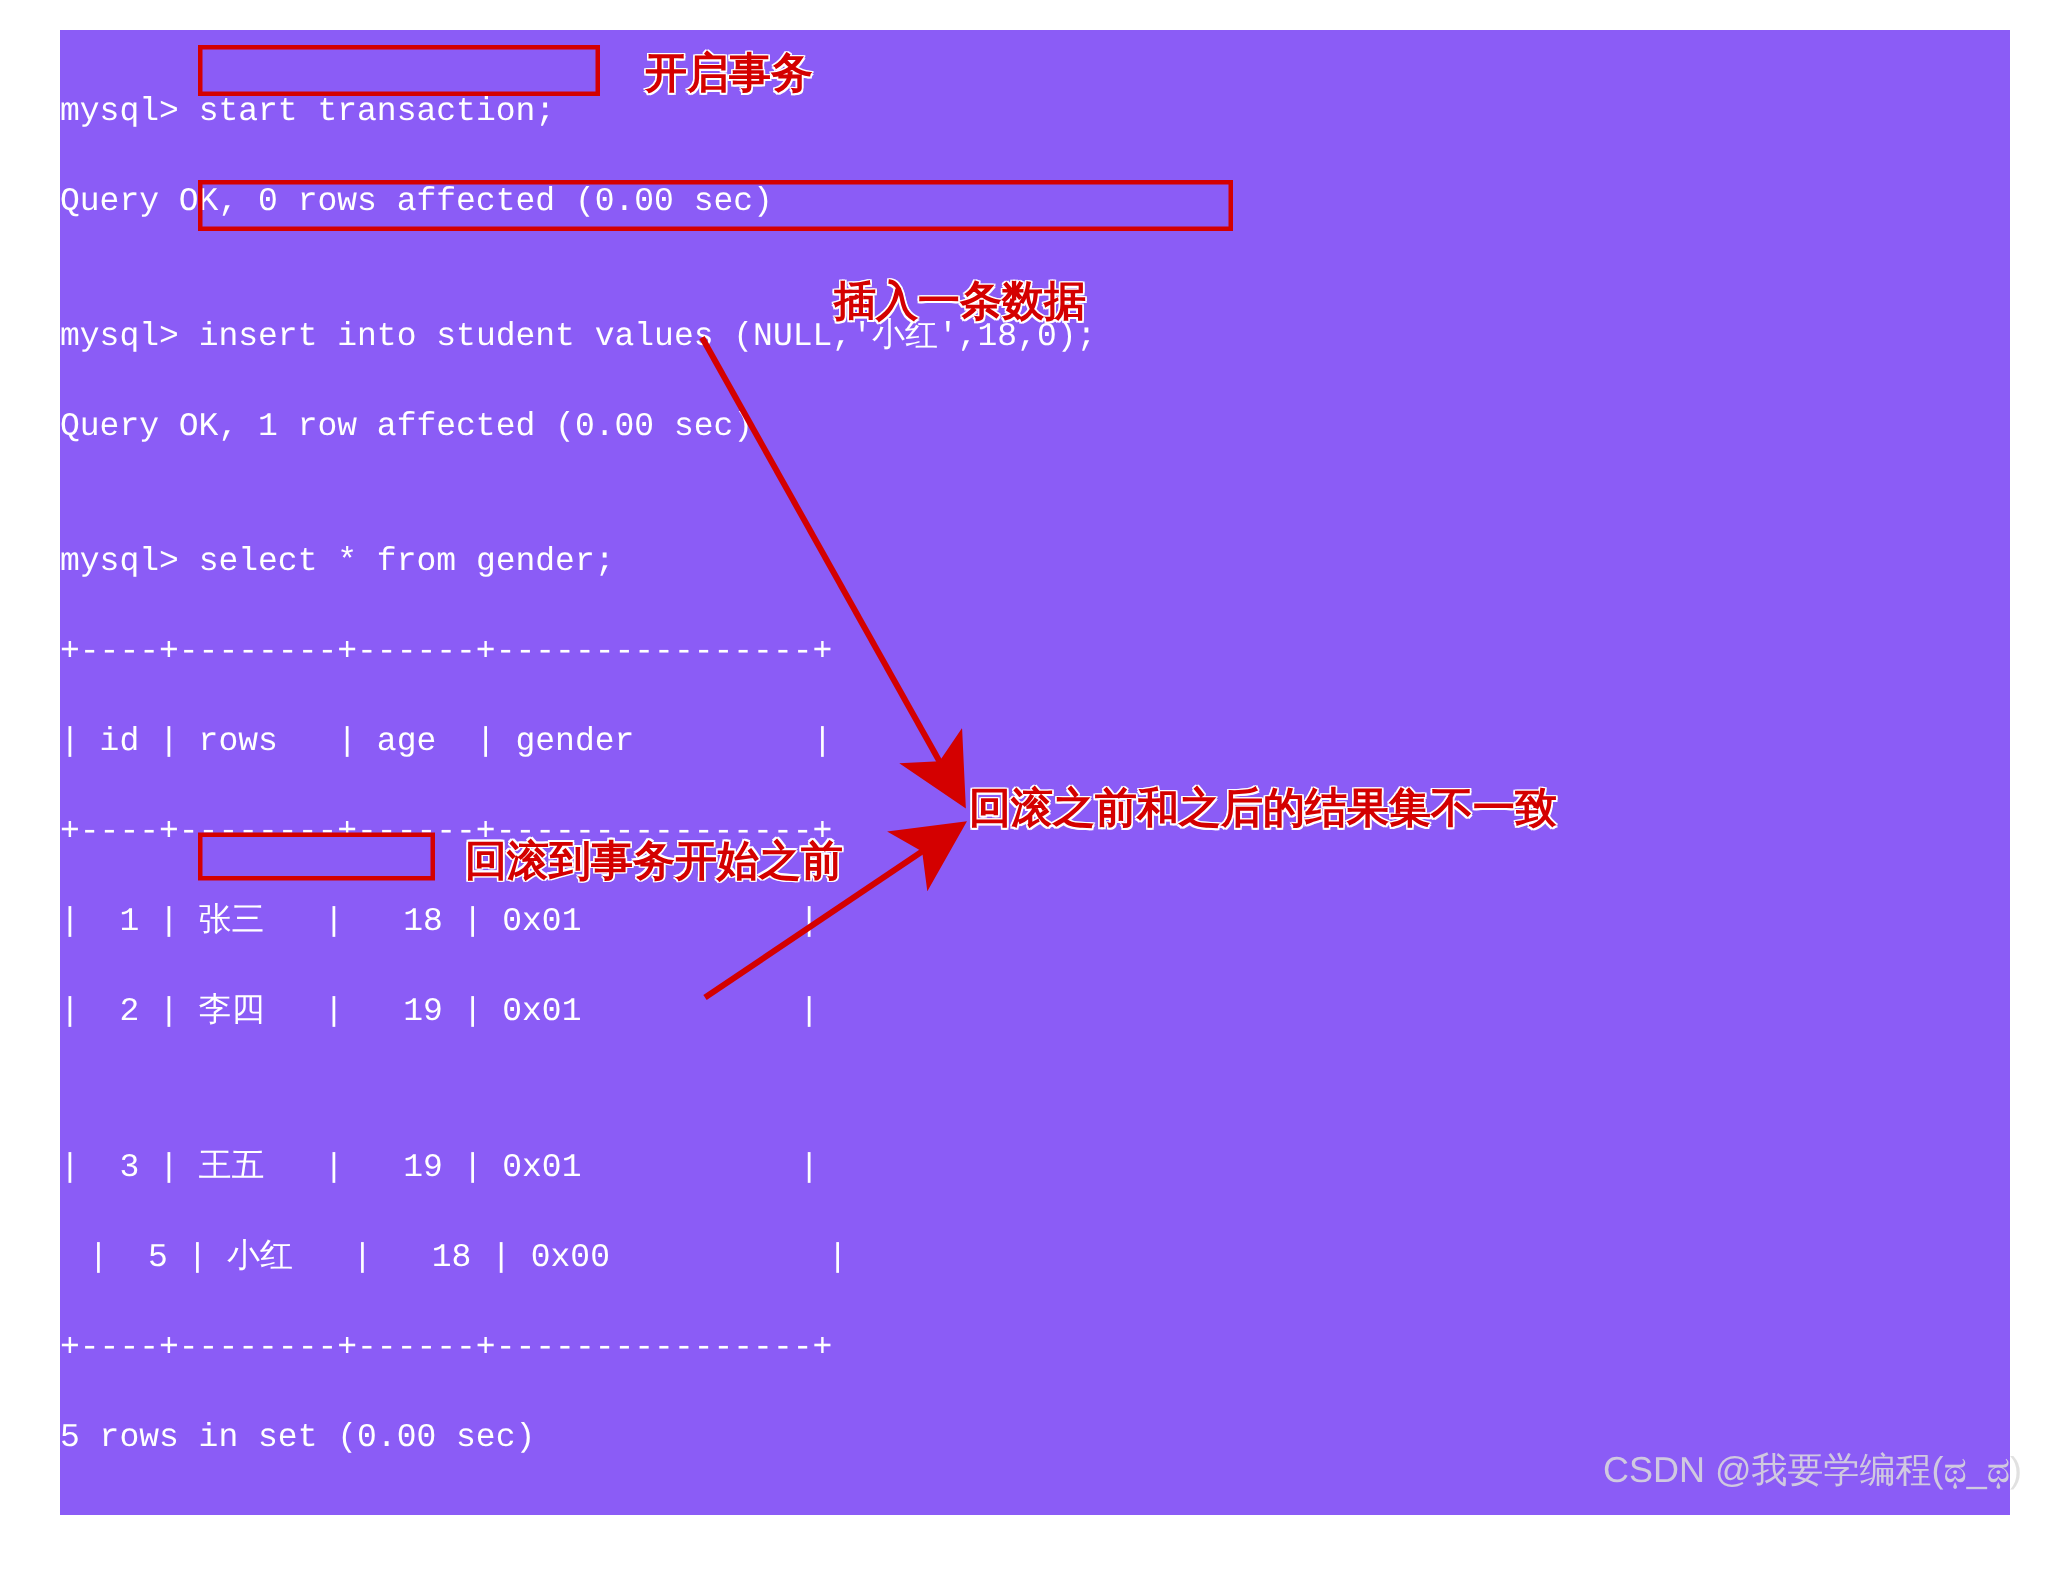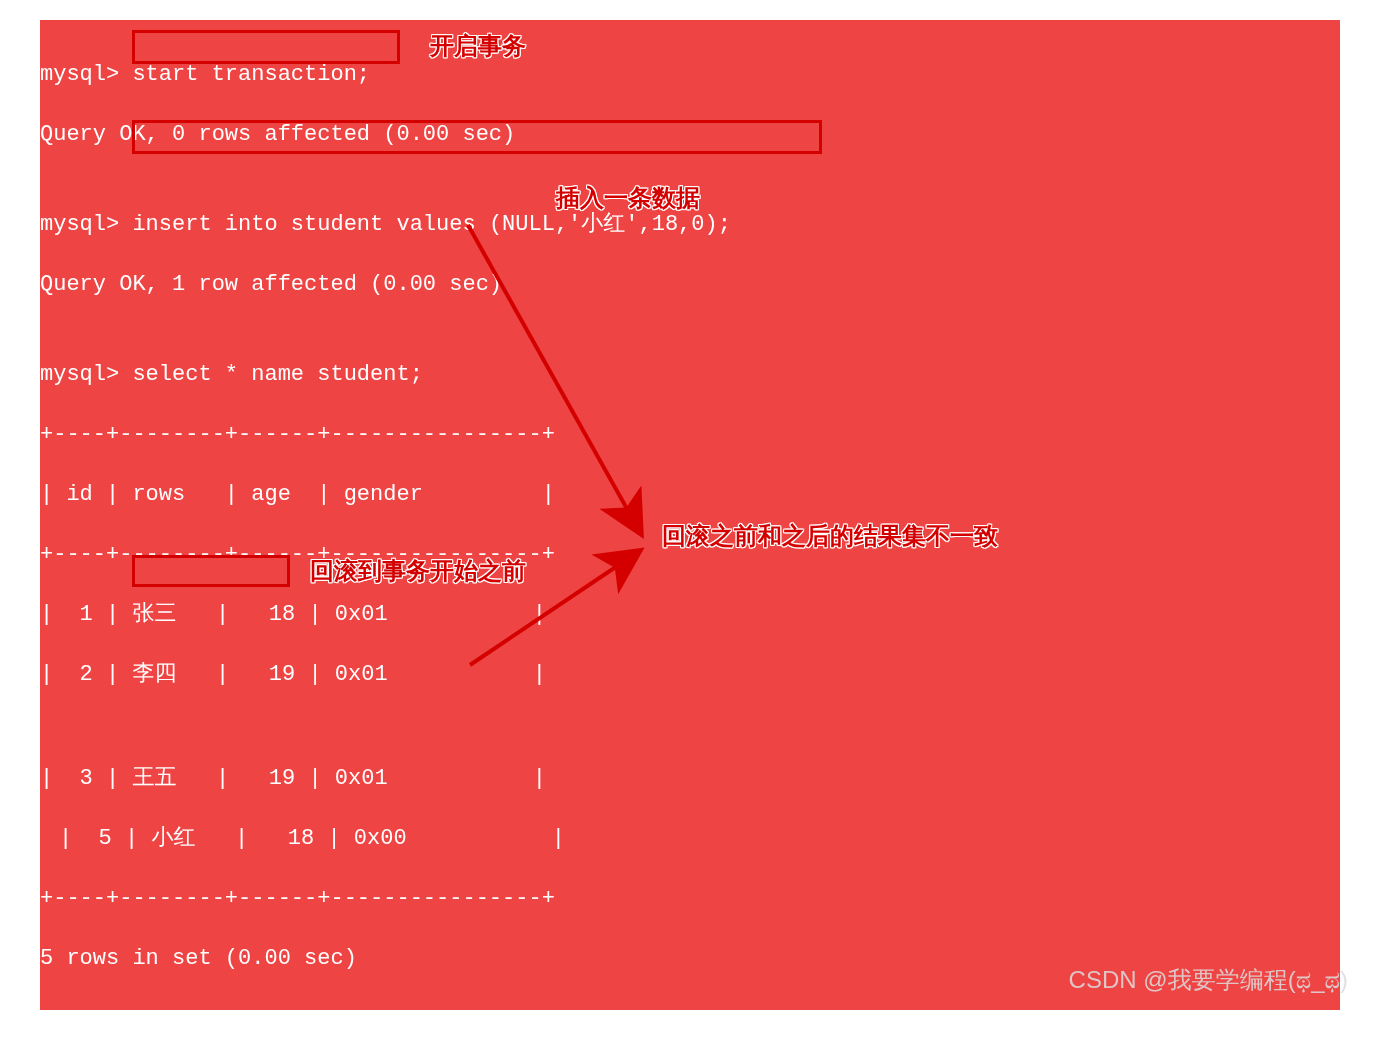--- a/index.html
+++ b/index.html
@@ -9,42 +9,42 @@
     width:1378px;
     height:1046px;
     overflow:hidden;
   }
   .terminal{
     position:absolute;
     left:40px;
     top:20px;
     width:1300px;
     height:990px;
-    background:#ef4444;
+    background:#8b5cf6;
     font-family:"Courier New",Consolas,monospace;
     font-size:22px;
     line-height:30px;
     color:#fff;
     padding:10px 0 0 0;
     box-sizing:border-box;
     white-space:pre;
   }
   .terminal .line{white-space:pre;}
   .redbox{
     position:absolute;
     border:3px solid #d40000;
     box-sizing:border-box;
     background:transparent;
   }
   .redtxt{
     position:absolute;
     color:#d40000;
     font-family:"Microsoft YaHei","SimSun",sans-serif;
     font-weight:bold;
-    font-size:24px;
+    font-size:28px;
     white-space:nowrap;
     text-shadow:
     	-1px 0 #fff, 1px 0 #fff, 0 -1px #fff, 0 1px #fff,
     	-1px -1px #fff, 1px -1px #fff, -1px 1px #fff, 1px 1px #fff;
   }
   .arrow-svg{
     position:absolute;
     top:0;left:0;
     width:1378px;
     height:1046px;
@@ -62,21 +62,21 @@
 </head>
 <body>
 
 <div class="terminal">
 <span class="line" style="display: block;"><span>mysql&gt; </span><span>start transaction;</span></span>
 <span class="line" style="display: block;">Query OK, 0 rows affected (0.00 sec)</span>
 
 <span class="line" style="display: block;"><span>mysql&gt; </span><span>insert into student values (NULL,'小红',18,0);</span></span>
 <span class="line" style="display: block;">Query OK, 1 row affected (0.00 sec)</span>
 
-<span class="line" style="display: block;"><span>mysql&gt; </span><span>select * name student;</span></span>
+<span class="line" style="display: block;"><span>mysql&gt; </span><span>select * from gender;</span></span>
 <span class="line" style="display: block;">+----+--------+------+----------------+</span>
 <span class="line" style="display: block;">| id | rows   | age  | gender         |</span>
 <span class="line" style="display: block;">+----+--------+------+----------------+</span>
 <span class="line" style="display: block;">|  1 | 张三   |   18 | 0x01           |</span>
 <span class="line" style="display: block;">|  2 | 李四   |   19 | 0x01           |</span>
 <span class="line" style="display: block; margin-top: 44px;">|  3 | 王五   |   19 | 0x01           |</span>
 <span class="line" style="display: block; margin-left: 19px;">|  5 | 小红   |   18 | 0x00           |</span>
 <span class="line" style="display: block;">+----+--------+------+----------------+</span>
 <span class="line" style="display: block;">5 rows in set (0.00 sec)</span>
 
@@ -95,21 +95,21 @@
 
 </div>
 
 <div class="redbox" style="left:132px;top:30px;width:268px;height:34px;"></div>
 <div class="redbox" style="left:132px;top:120px;width:690px;height:34px;"></div>
 <div class="redbox" style="left:132px;top:555px;width:158px;height:32px;"></div>
 
 <div class="redtxt" style="left:430px;top:30px;">开启事务</div>
 <div class="redtxt" style="left:556px;top:182px;">插入一条数据</div>
 <div class="redtxt" style="left:310px;top:555px;">回滚到事务开始之前</div>
-<div class="redtxt" style="left:662px;top:520px;">回滚之前和之后的结果集不一致</div>
+<div class="redtxt" style="left:646px;top:520px;">回滚之前和之后的结果集不一致</div>
 
 <svg class="arrow-svg">
   <defs>
     <marker id="ah" markerWidth="12" markerHeight="12" refX="10" refY="6" orient="auto">
       <path d="M0,0 L12,6 L0,12 L3,6 Z" fill="#d40000"></path>
     </marker>
   </defs>
 
   <line x1="468" y1="225" x2="640" y2="532" stroke="#d40000" stroke-width="4" marker-end="url(#ah)"></line>
 

